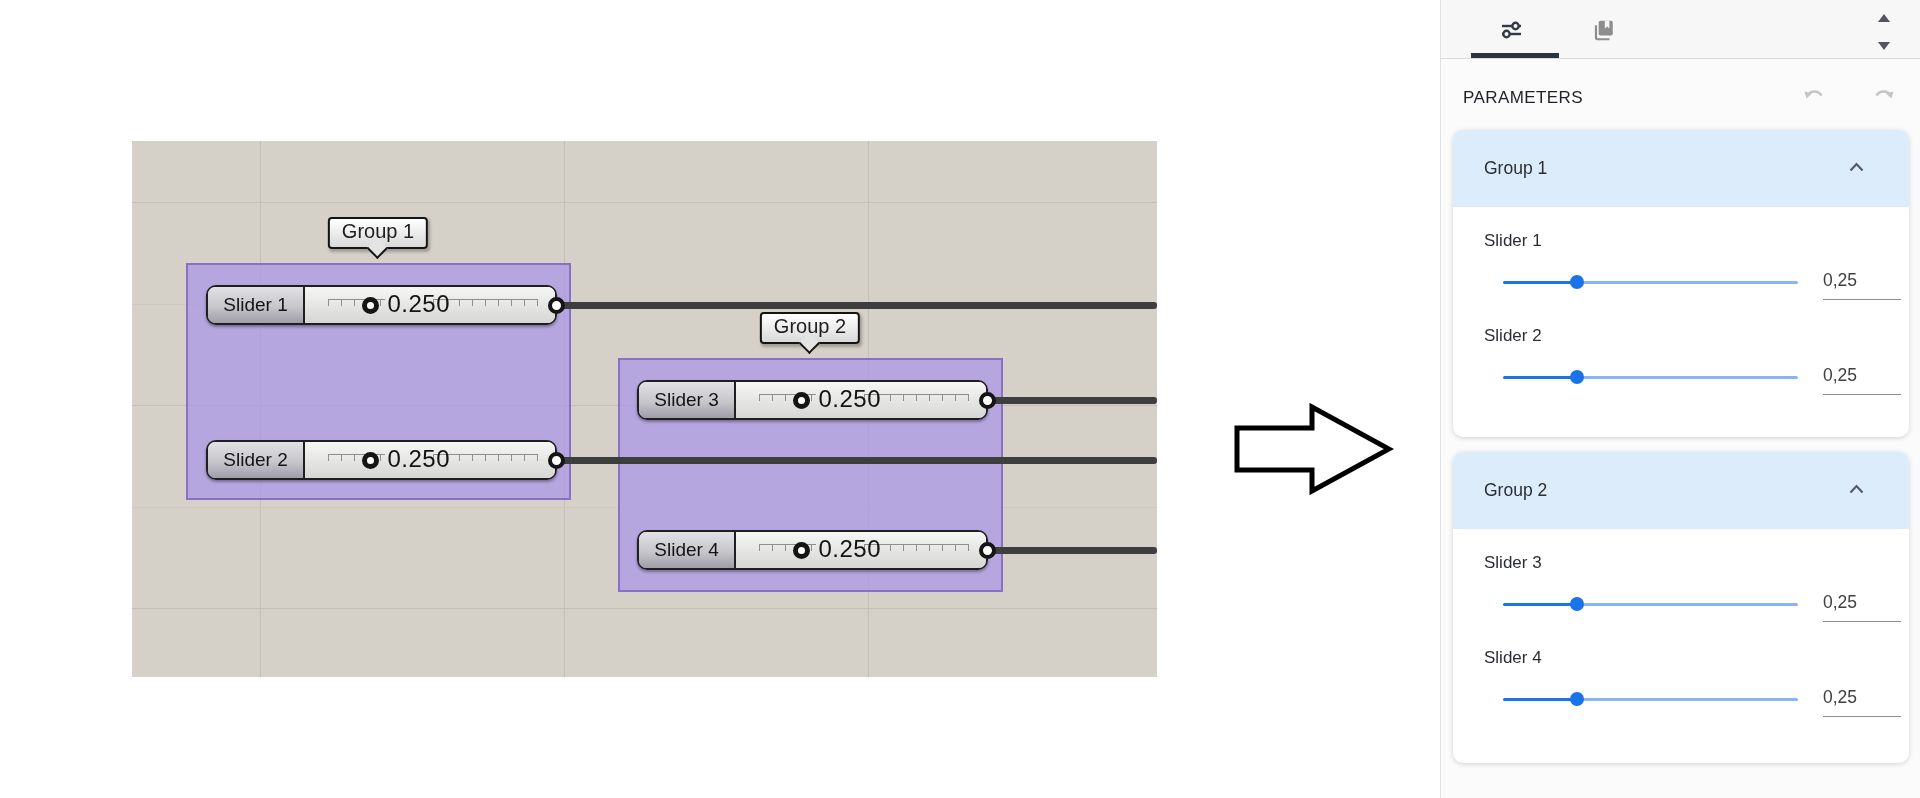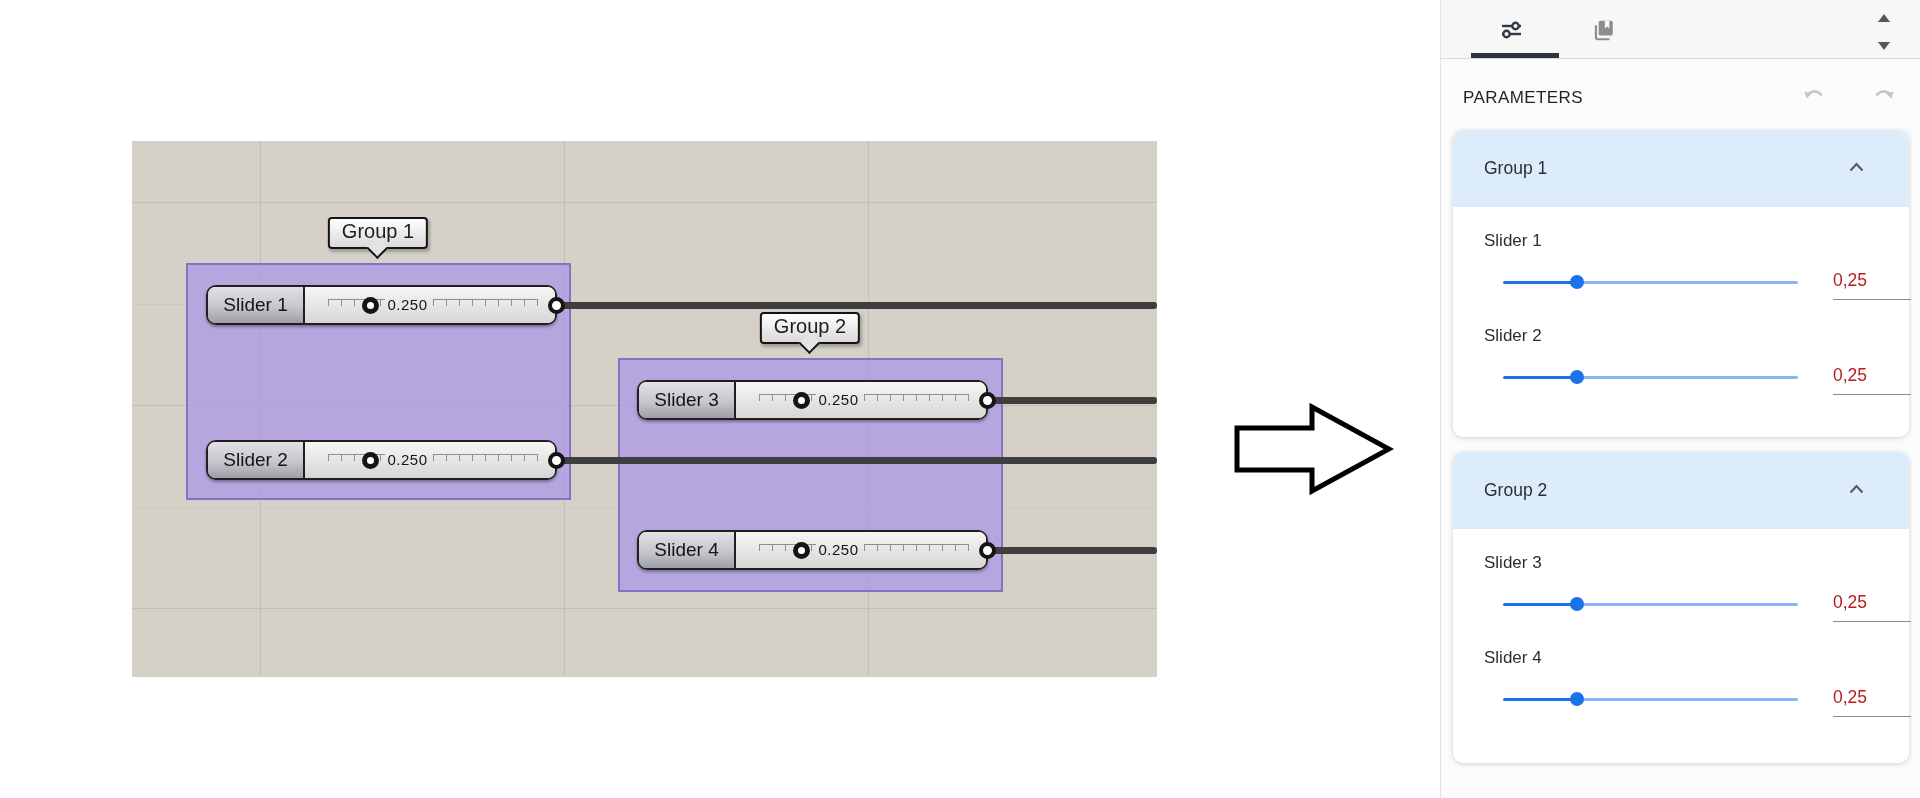--- a/index.html
+++ b/index.html
@@ -37,21 +37,21 @@
               background:linear-gradient(#f6f6f4, #d6d6d4); }
   .ticks { position:absolute; top:12px; height:7px;
            border-top:1px solid #8f8f8f;
            background:repeating-linear-gradient(to right, #8f8f8f 0 1px, transparent 1px 13px); }
   .ticks.tl { left:9%;  width:23%; }
   .ticks.tr { left:51%; width:42%; }
   .gh-knob { position:absolute; left:calc(26% - 8px); top:50%; margin-top:-8px;
              width:17px; height:17px; border:5px solid #151515; background:#ffffff;
              border-radius:50%; }
   .gh-value { position:absolute; left:33%; top:50%; transform:translateY(-54%);
-              font-size:15px; color:#141414; letter-spacing:0.5px; }
+              font-size:24px; color:#141414; letter-spacing:0.5px; }
   .gh-nub { position:absolute; right:-10px; top:50%; margin-top:-8px; width:17px; height:17px;
             border:4px solid #151515; background:#ffffff; border-radius:50%; }
 
   
   #arrow { left:1232px; top:403px; }
 
   
   #panel { left:1440px; top:0; width:480px; height:798px; background:#fbfbfc;
            border-left:1px solid #e2e2e6; }
   #tabbar { position:absolute; left:0; top:0; right:0; height:59px; background:#f7f7f8;
@@ -78,22 +78,22 @@
                  padding-left:31px; cursor:pointer; }
   .card-header .glabel { font-size:17.5px; font-weight:500; color:#2b2e35; }
   .chev { position:absolute; right:44px; top:50%; margin-top:-8px; }
 
   .p-name { position:absolute; left:31px; font-size:17px; color:#2b2e35; }
   .p-track { position:absolute; left:50px; width:295px; height:3px; border-radius:2px;
              background:linear-gradient(to right, #1a73e8 0 25%, #8ab4f8 25% 100%);
              cursor:pointer; }
   .p-thumb { position:absolute; left:calc(25% - 7px); top:-6px; width:14px; height:14px;
              background:#1a73e8; border-radius:50%; }
-  .p-field { position:absolute; left:380px; width:78px; height:30px;
-             border-bottom:1px solid #8b8d91; font-size:17.5px; color:#b91c1c;
+  .p-field { position:absolute; left:370px; width:78px; height:30px;
+             border-bottom:1px solid #8b8d91; font-size:17.5px; color:#404040;
              display:flex; align-items:flex-start; }
   .r1 .p-name { top:101px; } .r1 .p-track { top:151px; } .r1 .p-field { top:140px; }
   .r2 .p-name { top:196px; } .r2 .p-track { top:246px; } .r2 .p-field { top:235px; }
 </style>
 </head>
 <body>
 
 <div id="canvas" class="abs">
 
   <div class="gridv" style="left:128px"></div>

